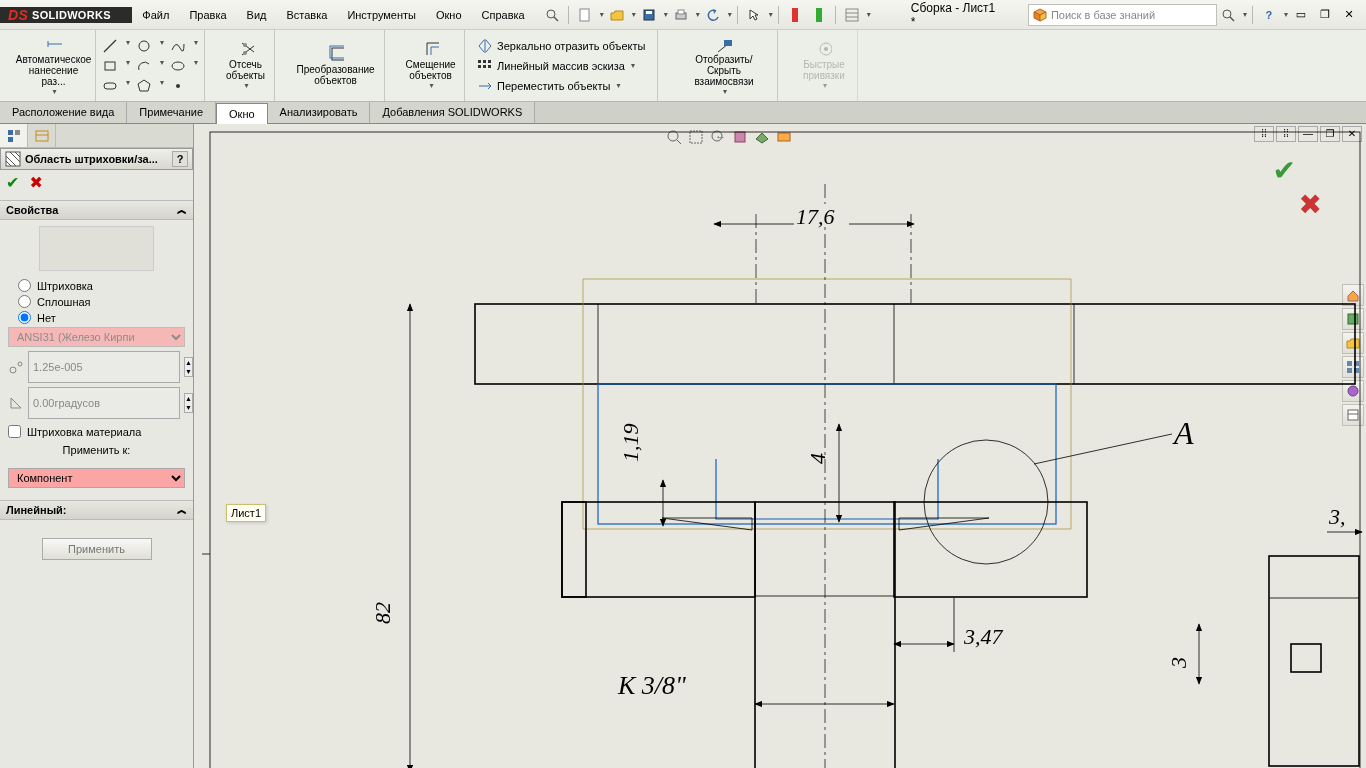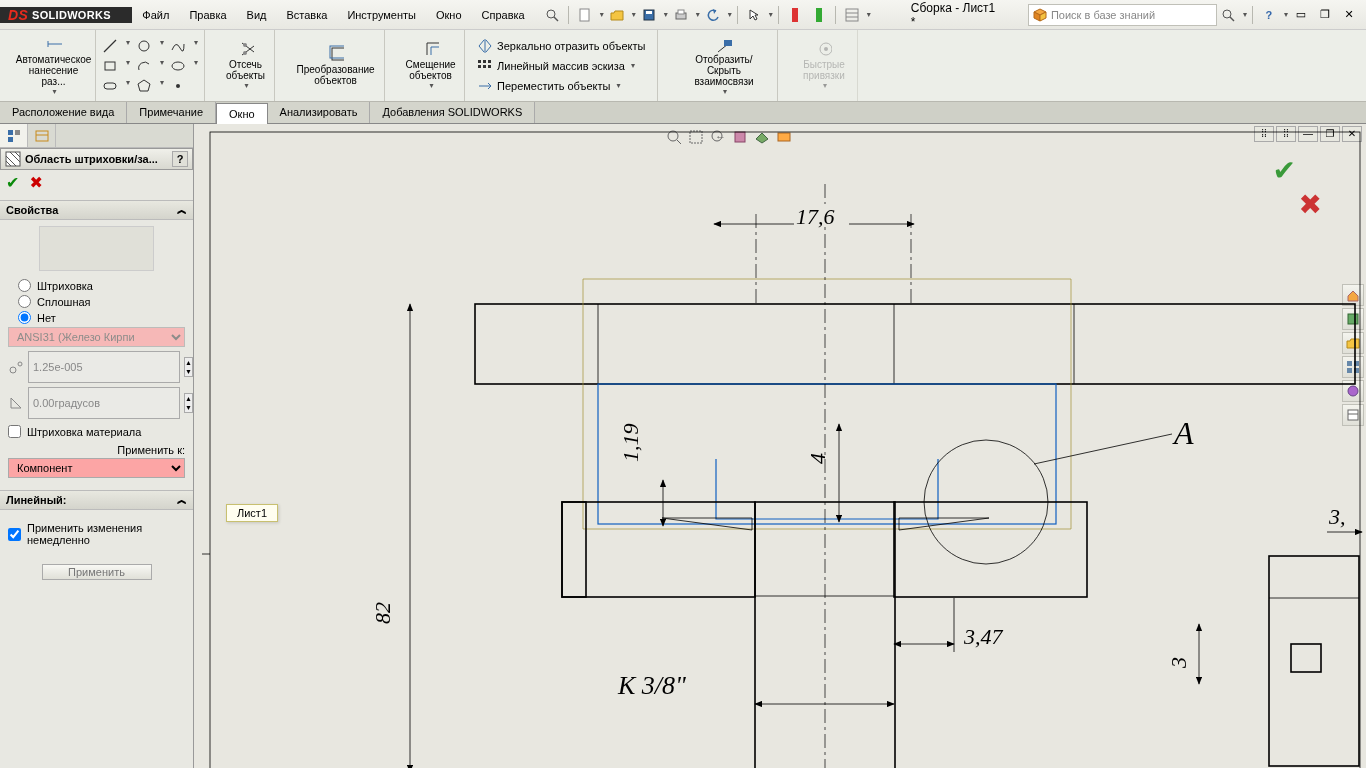--- a/index.html
+++ b/index.html
@@ -50,26 +50,26 @@
 .lp-hatch-preview { width: 115px; height: 45px; margin: 0 auto 8px; background: #e0e0d8; border: 1px solid #ccc; }
 .lp-radio { display: flex; align-items: center; gap: 6px; margin: 3px 10px; }
 .lp-radio input { margin: 0; }
 .lp-select { width: 100%; height: 20px; border: 1px solid #aaa; background: #fca5a5; font-size: 11px; padding: 0 4px; color: #666; }
 .lp-spin { display: flex; align-items: center; margin: 4px 0; gap: 4px; }
 .lp-spin .pre-icon { width: 20px; height: 20px; display: flex; align-items: center; justify-content: center; }
 .lp-spin input { flex: 1; height: 20px; border: 1px solid #aaa; padding: 15px 4px; font-size: 11px; color: #888; }
 .lp-spin .spinbtns { width: 16px; height: 20px; display: flex; flex-direction: column; border: 1px solid #aaa; }
 .lp-spin .spinbtns div { flex: 1; background: #eee; font-size: 7px; text-align: center; line-height: 9px; }
 .lp-check { display: flex; align-items: center; gap: 6px; margin: 6px 0; }
-.lp-label { text-align: right; margin: 4px 0 2px; }
-.lp-btn { display: block; margin: 18px auto; width: 110px; height: 16px; border: 1px solid #aaa; background: linear-gradient(#f8f8f4,#e0e0d8); color: #777; }
+.lp-label { text-align: center; margin: 4px 0 12px; }
+.lp-btn { display: block; margin: 12px auto; width: 110px; height: 22px; border: 1px solid #aaa; background: linear-gradient(#f8f8f4,#e0e0d8); color: #777; }
 
 
 .drawing-area { position: absolute; left: 194px; top: 124px; right: 0; bottom: 0; background: #e8e7e0; overflow: hidden; }
-.sheet-tab { position: absolute; left: 32px; top: 380px; background: #fffef0; border: 1px solid #c8c070; padding: 2px 10px; font-size: 11px; box-shadow: 1px 1px 3px rgba(0,0,0,0.15); }
+.sheet-tab { position: absolute; left: 32px; top: 380px; background: #fffef0; border: 1px solid #c8c070; padding: 2px 4px; font-size: 11px; box-shadow: 1px 1px 3px rgba(0,0,0,0.15); }
 .viewport-toolbar { position: absolute; left: 470px; top: 2px; height: 22px; display: flex; align-items: center; gap: 2px; }
 .vp-btn { width: 20px; height: 20px; display: flex; align-items: center; justify-content: center; }
 .right-side-toolbar { position: absolute; right: 2px; top: 160px; width: 22px; display: flex; flex-direction: column; gap: 2px; }
 .rst-btn { width: 22px; height: 22px; border: 1px solid #c0c0b8; background: linear-gradient(#f4f4ee,#e0e0d8); display: flex; align-items: center; justify-content: center; }
 .corner-win-btns { position: absolute; right: 4px; top: 2px; display: flex; gap: 2px; }
 .corner-win-btns div { width: 20px; height: 16px; border: 1px solid #aaa; background: #e8e8e0; font-size: 10px; text-align: center; line-height: 14px; }
 .big-check { position: absolute; right: 70px; top: 30px; color: #3a9a3a; font-size: 28px; }
 .big-x { position: absolute; right: 44px; top: 64px; color: #c33; font-size: 28px; }
 
 
@@ -472,24 +472,20 @@
       <select class="lp-select" style="color:#000;"><option>Компонент</option></select>
     </div>
   </div>
 
   <div class="lp-section">
     <div class="lp-section-hdr">
       <span>Линейный:</span>
       <span class="chev">︽</span>
     </div>
     <div class="lp-body">
-      <label class="lp-check">
-          <input type="checkbox" checked="" style="">
-          <span>Применить изменения немедленно</span>
-        </label>
       <button class="lp-btn" disabled="">Применить</button>
     </div>
   </div>
 </div>
 
 <div class="drawing-area">
 
   <div class="viewport-toolbar">
     <div class="vp-btn">
         <svg width="16" height="16">

